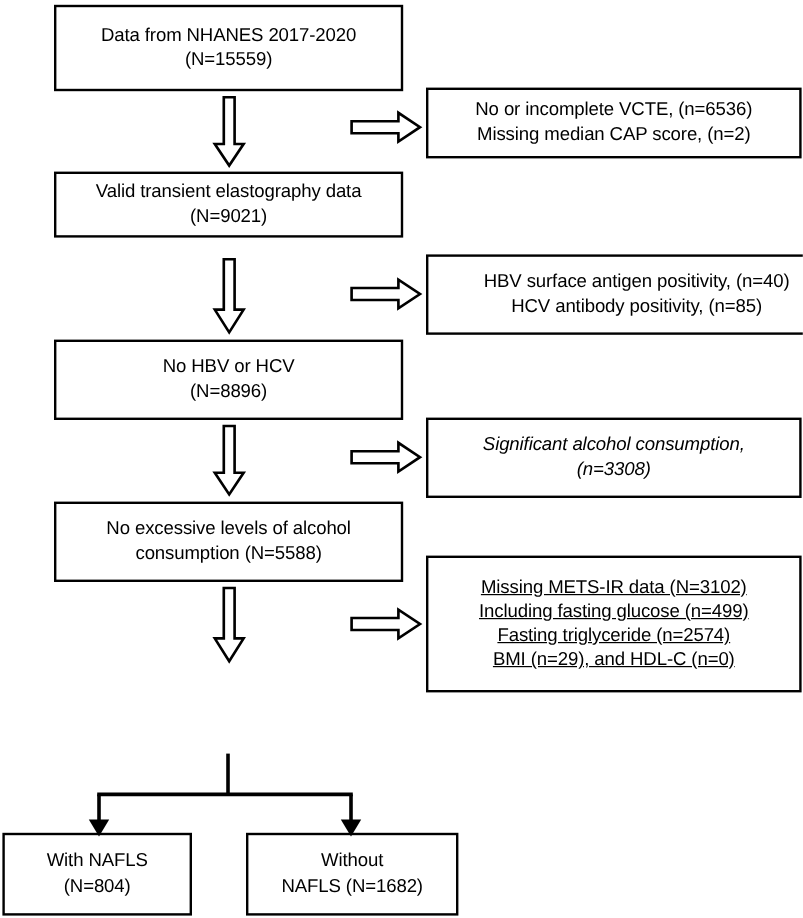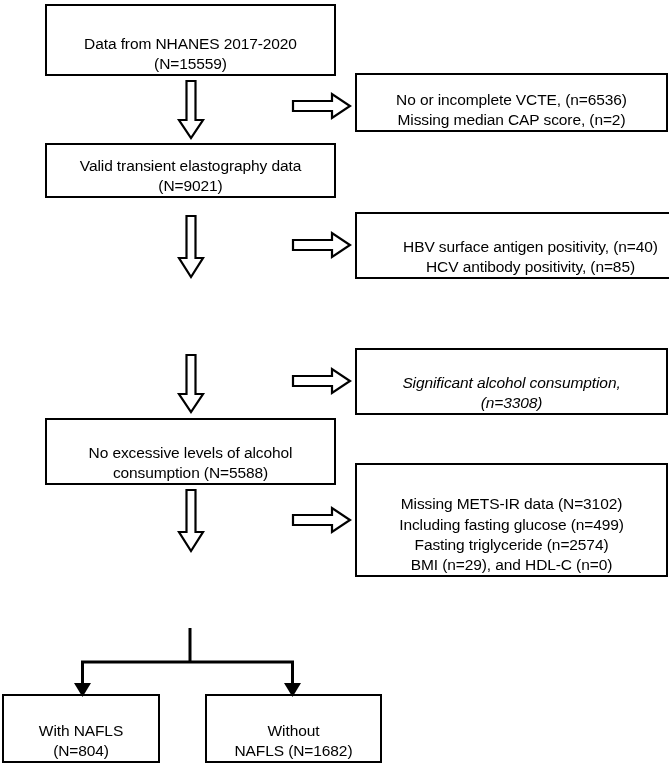--- a/index.html
+++ b/index.html
@@ -11,21 +11,21 @@
     overflow:hidden;
   }
   #canvas{position:relative;width:669px;height:765px;}
 
   .box{
     position:absolute;
     box-sizing:border-box;
     border:2.5px solid #000;
     background:#fff;
     display:flex;
-    align-items:flex-end;
+    align-items:center;
     justify-content:center;
     text-align:center;
     font-size:15.5px;
     line-height:1.30;
     font-weight:500;
     letter-spacing:-0.1px;
   }
   .box .txt{padding:0 6px;white-space:pre-line;}
 
   
@@ -40,20 +40,24 @@
   <div class="box" style="left:45px;top:4px;width:291px;height:72px;">
     <span class="txt">Data from NHANES 2017-2020
 (N=15559)</span>
   </div>
 
   <div class="box" style="left:45px;top:143px;width:291px;height:55px;">
     <span class="txt">Valid transient elastography data
 (N=9021)</span>
   </div>
 
+  <div class="box" style="left:45px;top:283px;width:291px;height:67px;">
+    <span class="txt">No HBV or HCV
+(N=8896)</span>
+  </div>
 
   <div class="box" style="left:45px;top:418px;width:291px;height:67px;">
     <span class="txt">No excessive levels of alcohol
 consumption (N=5588)</span>
   </div>
 
 
   <div class="box" style="left:355px;top:73px;width:313px;height:59px;">
     <span class="txt">No or incomplete VCTE, (n=6536)
 Missing median CAP score, (n=2)</span>
@@ -62,21 +66,21 @@
   <div class="box" style="left:355px;top:212px;width:351px;height:67px;">
     <span class="txt">HBV surface antigen positivity, (n=40)
 HCV antibody positivity, (n=85)</span>
   </div>
 
   <div class="box" style="left:355px;top:348px;width:313px;height:67px;font-style:italic;">
     <span class="txt">Significant alcohol consumption,
 (n=3308)</span>
   </div>
 
-  <div class="box" style="left:355px;top:463px;width:313px;height:114px;">
+  <div class="box" style="left:355px;top:463px;width:313px;height:114px;text-decoration:underline;">
     <span class="txt">Missing METS-IR data (N=3102)
 Including fasting glucose (n=499)
 Fasting triglyceride (n=2574)
 BMI (n=29), and HDL-C (n=0)</span>
   </div>
 
   <div class="box" style="left:2px;top:694px;width:158px;height:69px;">
     <span class="txt">With NAFLS
 (N=804)</span>
   </div>

